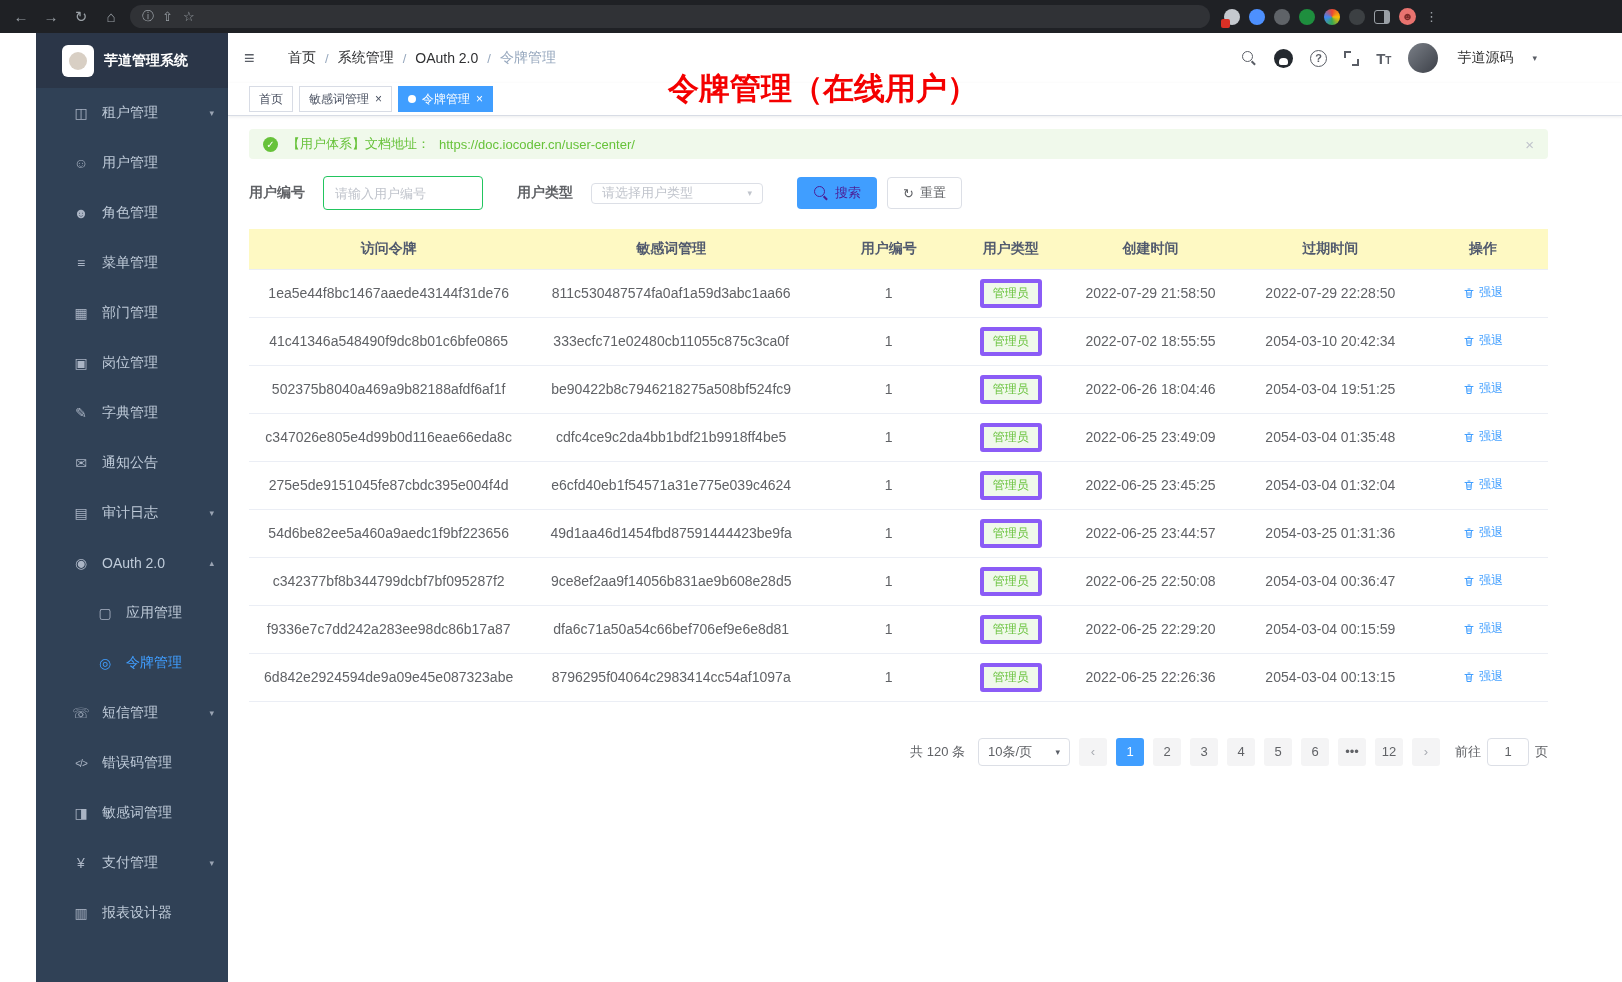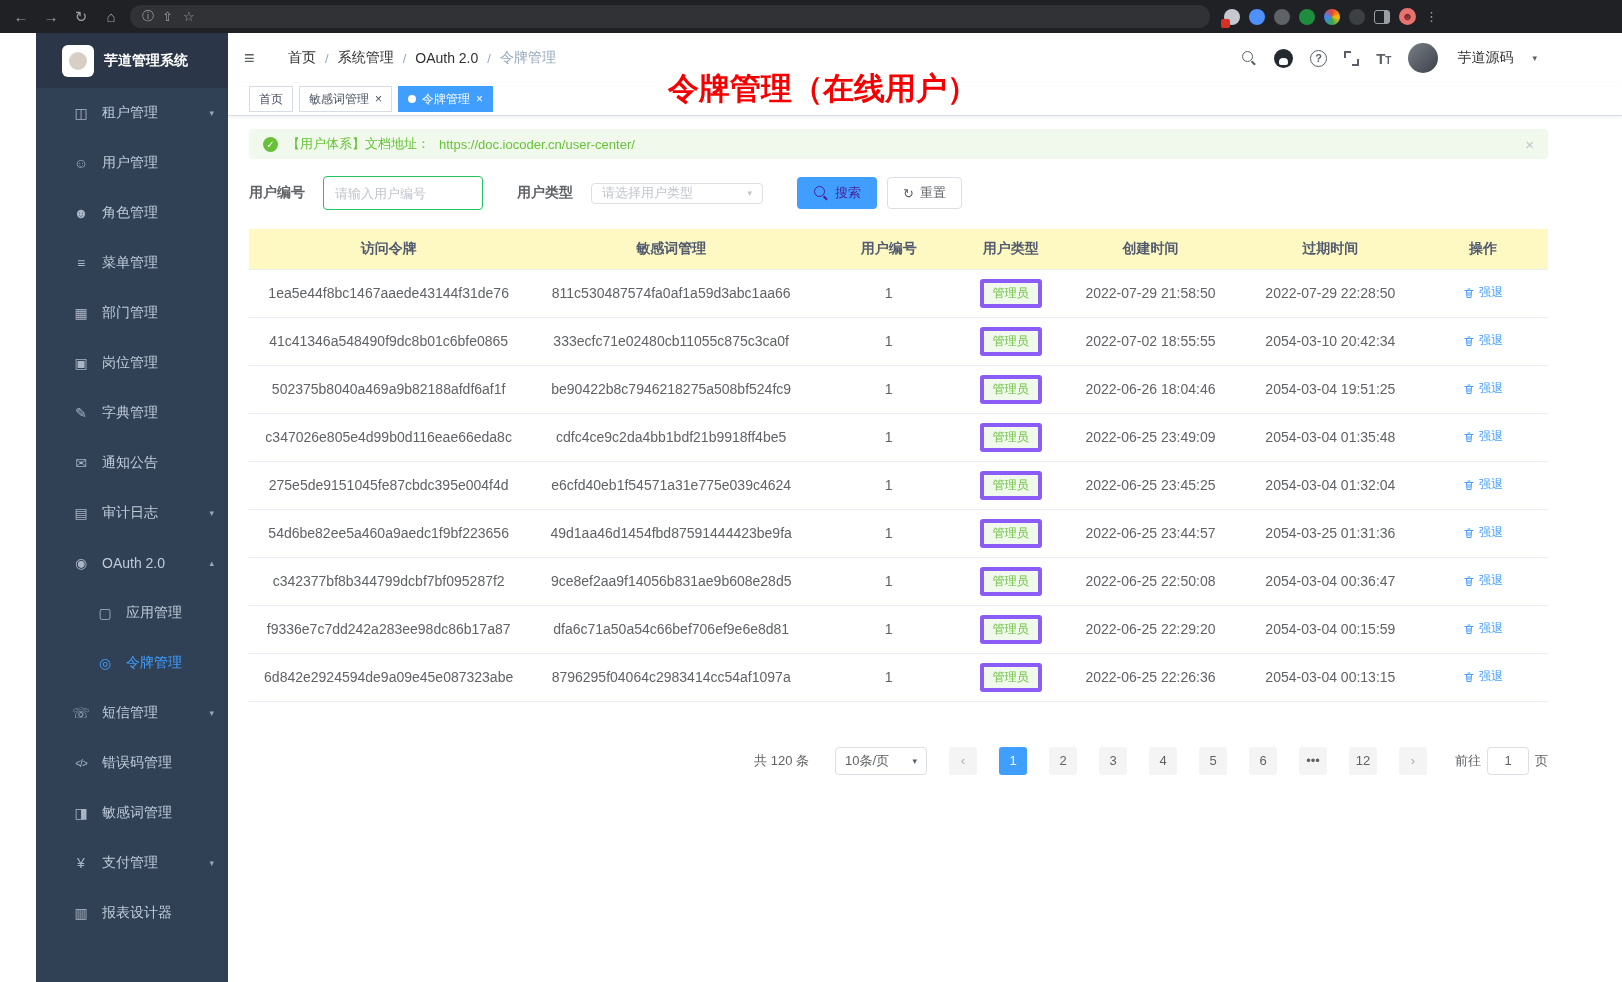--- a/index.html
+++ b/index.html
@@ -95,21 +95,21 @@
 
   
   table.grid { width:100%; border-collapse:collapse; table-layout:fixed; margin-top:19px; font-size:14px; color:#606266; }
   .grid th { height:40px; background:#fef9c3; color:#515a6e; font-weight:bold; font-size:14px; border-bottom:1px solid #ebeef5; text-align:center; }
   .grid td { height:48px; border-bottom:1px solid #ebeef5; text-align:center; white-space:nowrap; overflow:hidden; }
   .badge-success { display:inline-block; padding:2px 9px; font-size:12px; color:#67c23a; background:#f0f9eb; border:4px solid #8b5cf6; border-radius:3px; }
   .action-link { color:#409eff; font-size:12px; display:inline-flex; align-items:center; gap:4px; cursor:pointer; text-decoration:none; }
   .action-link svg { flex-shrink:0; }
 
   
-  .pagination { display:flex; align-items:center; justify-content:flex-end; gap:22px; margin-top:45px; font-size:13px; color:#606266; }
+  .pagination { display:flex; align-items:center; justify-content:flex-end; gap:9px; margin-top:36px; font-size:13px; color:#606266; }
   .pg-total { margin-right:4px; }
   .page-size { width:92px; height:28px; border:1px solid #dcdfe6; border-radius:4px; display:flex; align-items:center; justify-content:space-between; padding:0 9px; color:#606266; cursor:pointer; }
   .pg-btn { min-width:28px; height:28px; padding:0 4px; background:#f4f4f5; border-radius:3px; display:flex; align-items:center; justify-content:center; color:#606266; cursor:pointer; }
   .pg-btn.active { background:#409eff; color:#fff; }
   .pg-btn.arrow { color:#a8abb2; }
   .goto { display:flex; align-items:center; gap:6px; margin-left:6px; }
   .goto-input { width:42px; height:28px; border:1px solid #dcdfe6; border-radius:4px; text-align:center; font-size:13px; color:#606266; outline:none; }
 
   
   .annotation { position:absolute; left:668px; top:68px; font-size:31px; font-weight:bold; color:#f40000; z-index:60; white-space:nowrap; }

